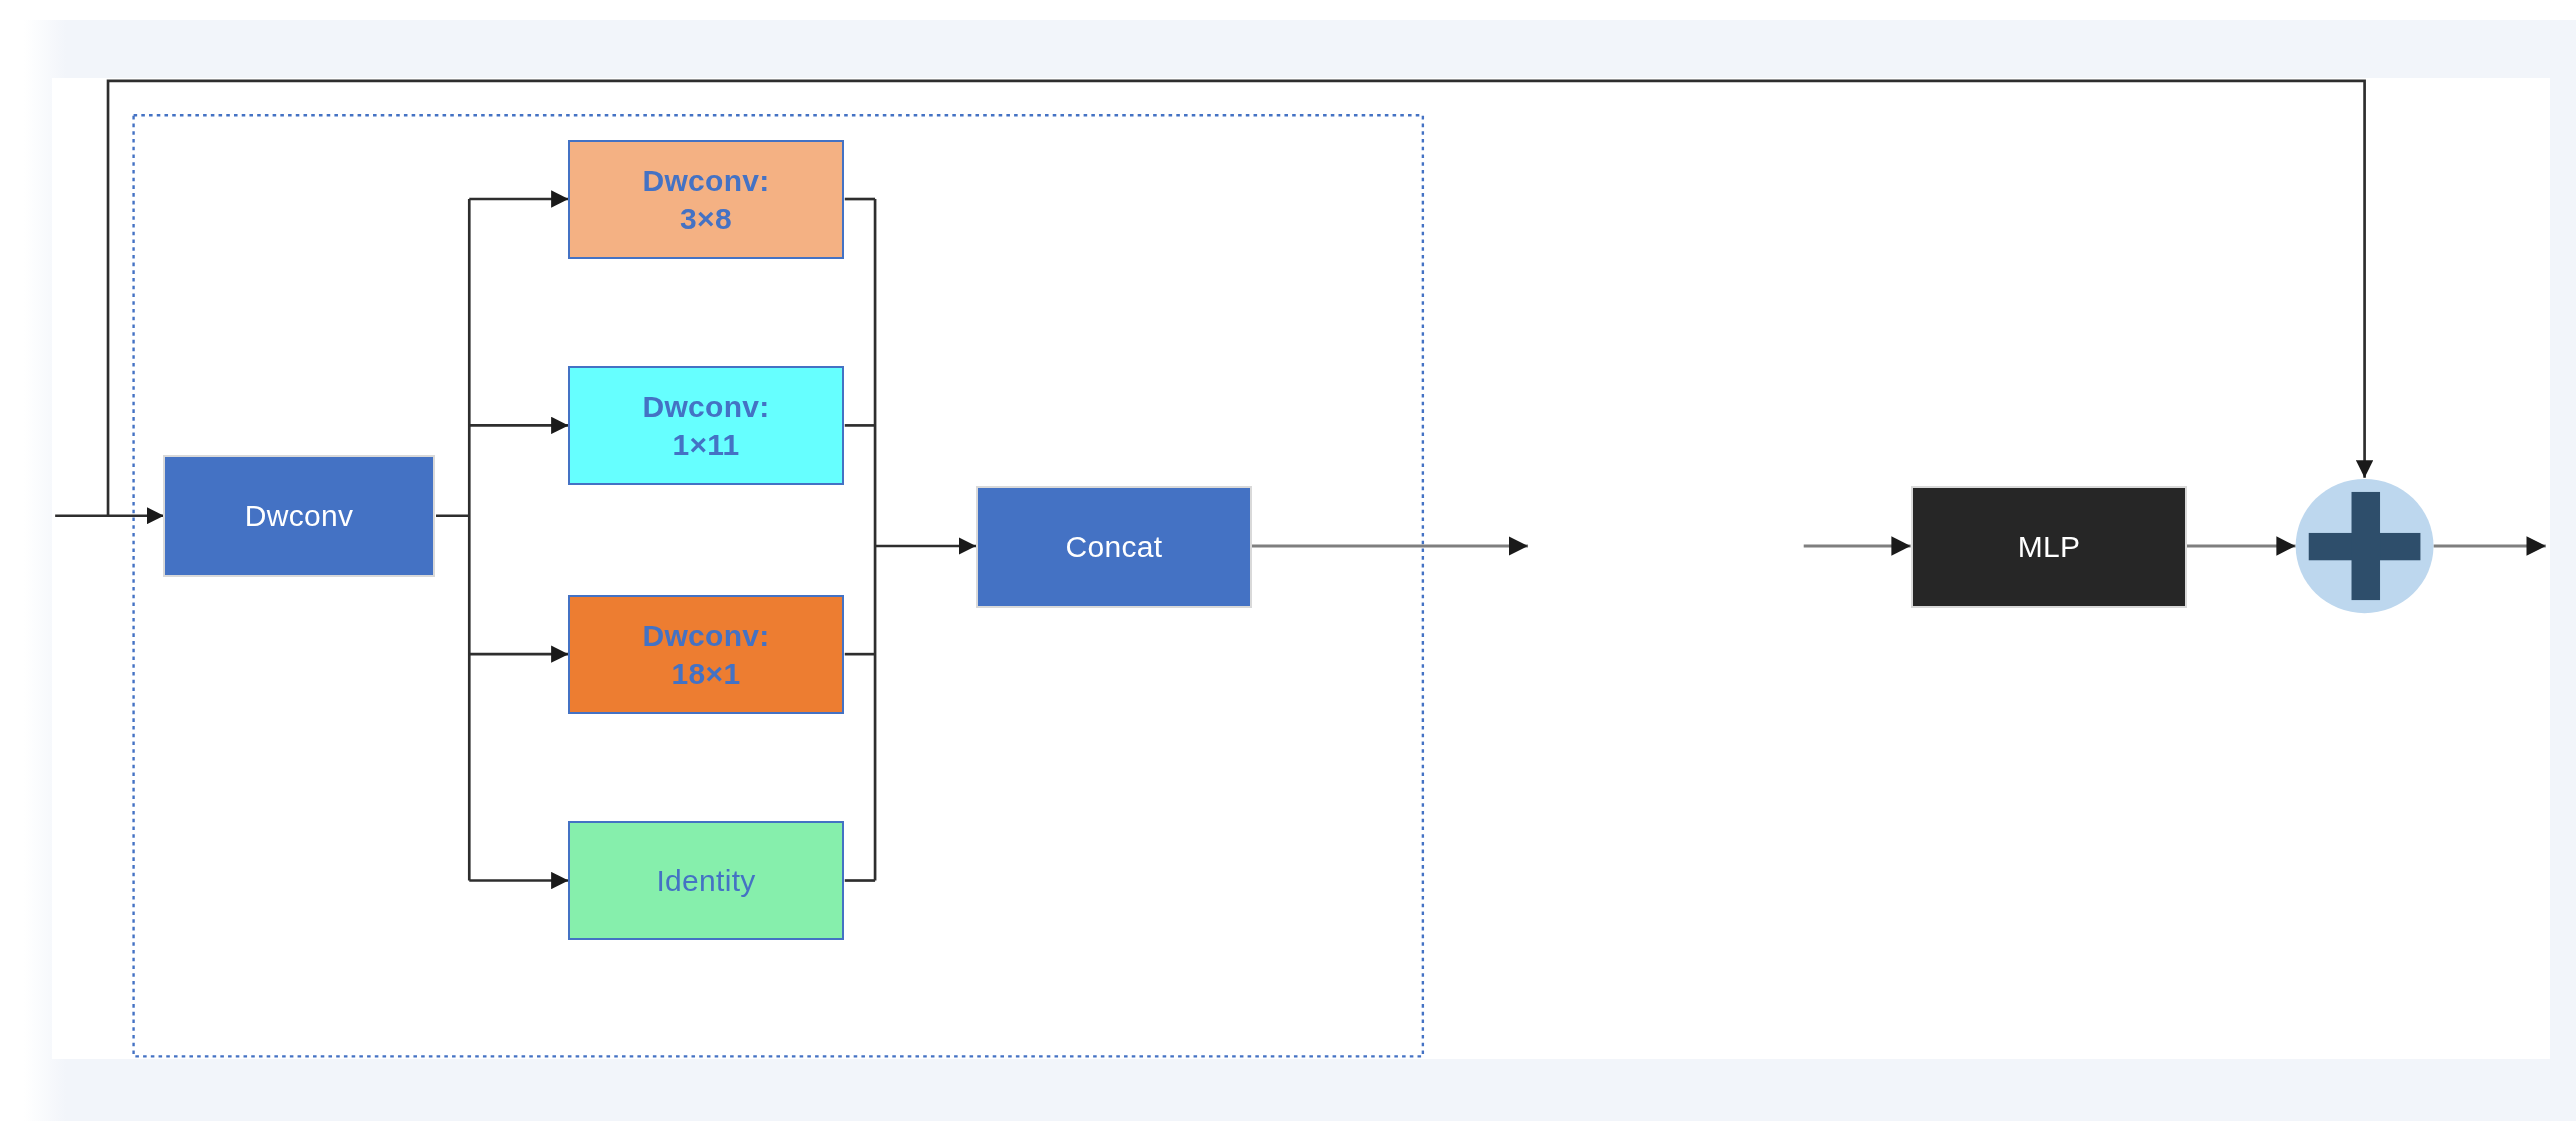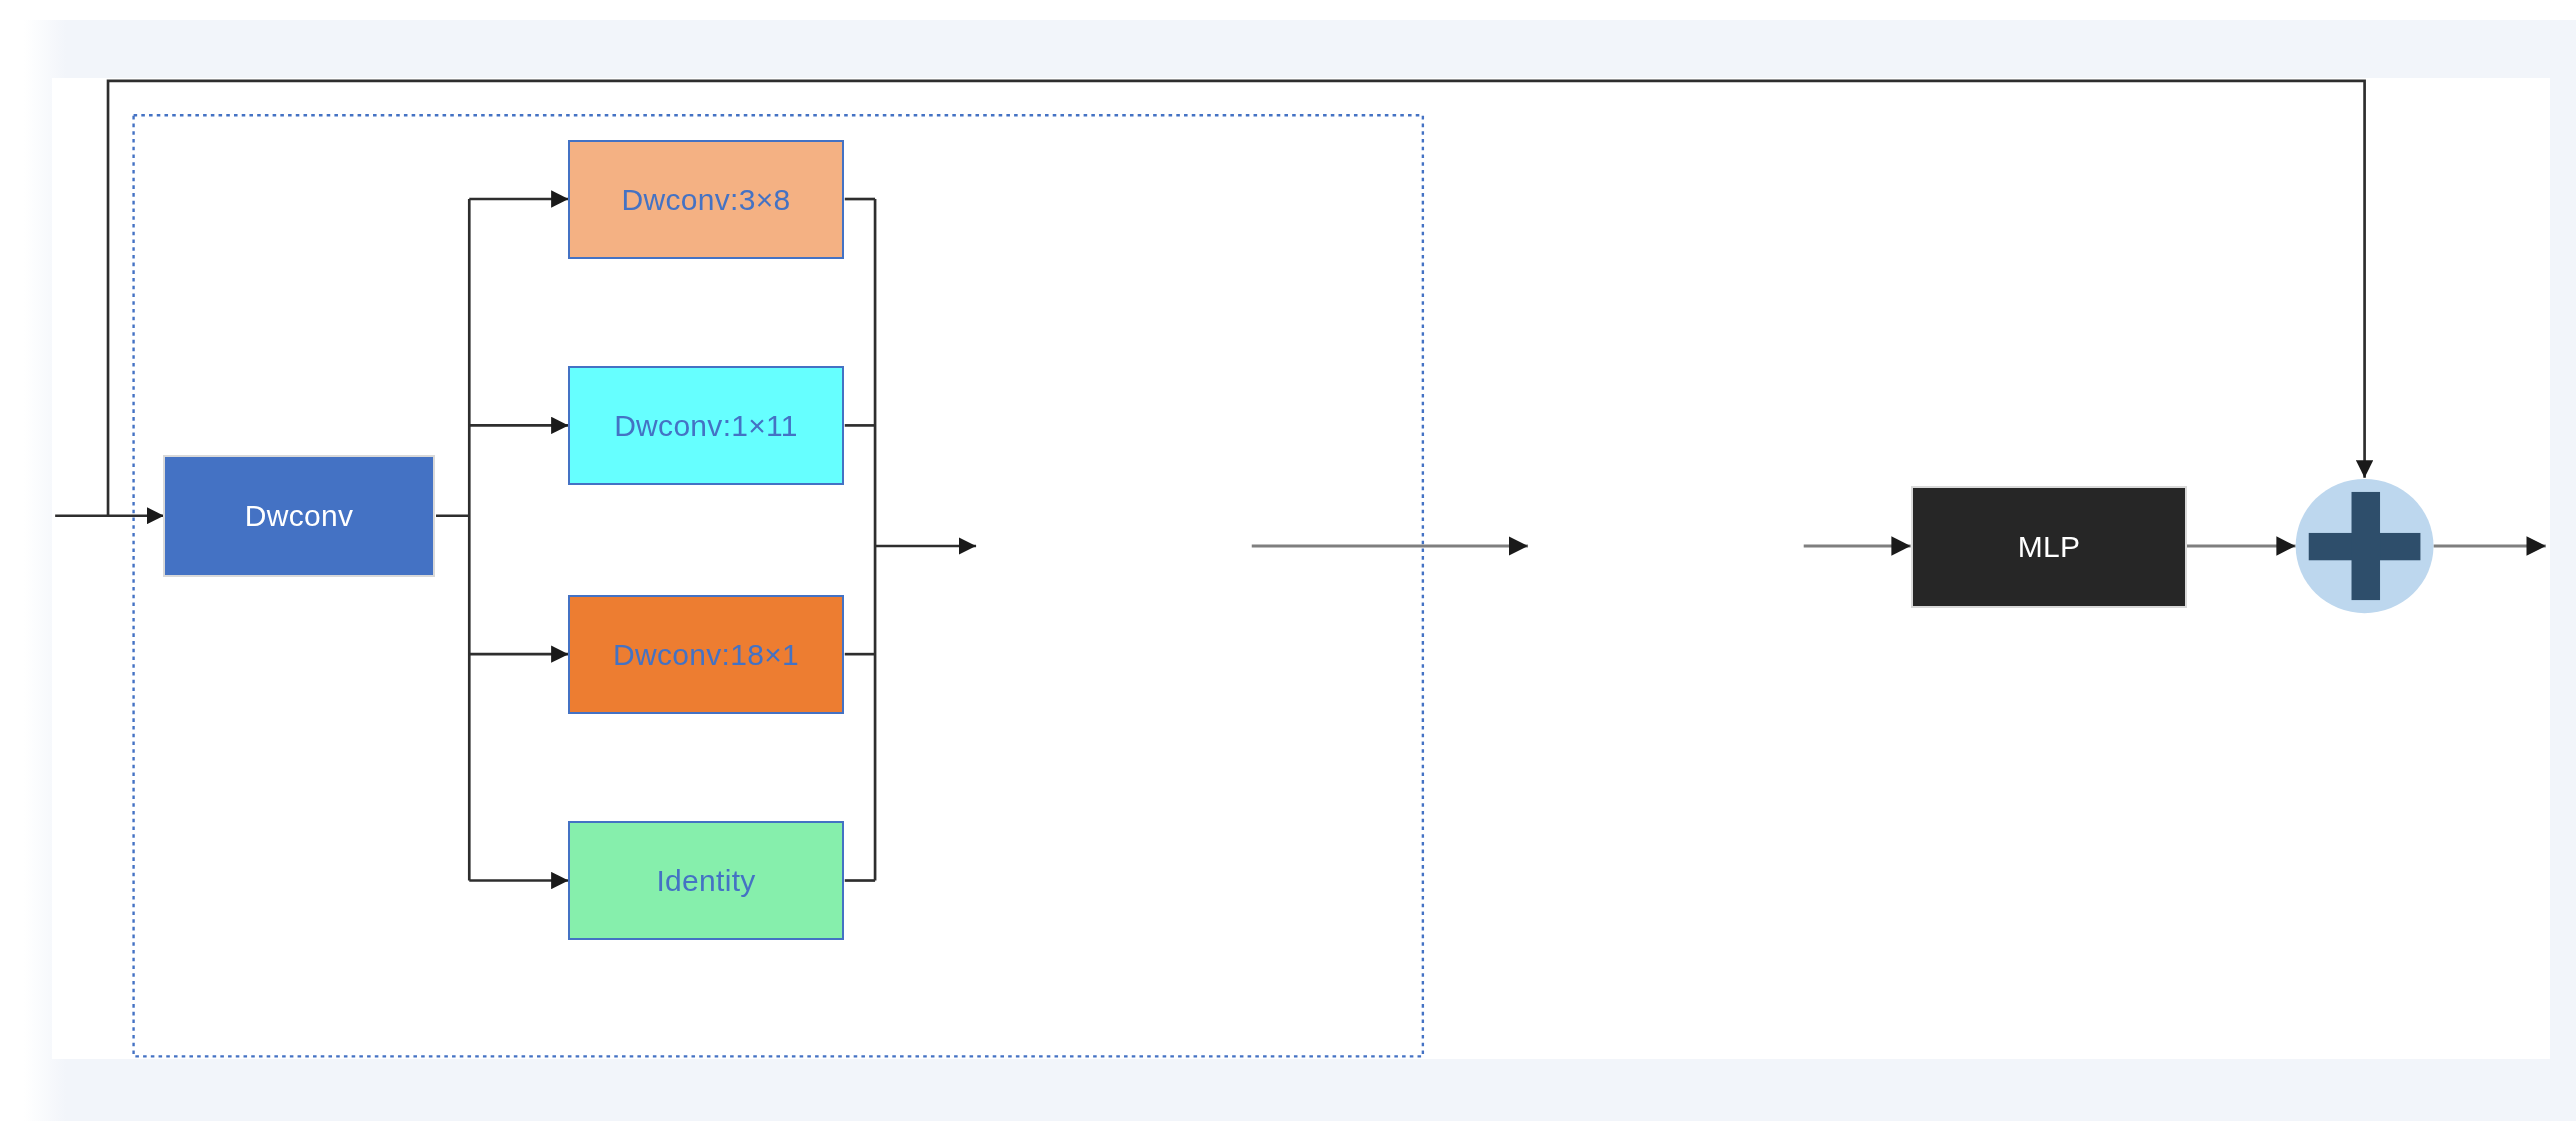--- a/index.html
+++ b/index.html
@@ -40,21 +40,21 @@
   .node {
     position: absolute;
     display: flex;
     align-items: center;
     justify-content: center;
     text-align: center;
     box-sizing: border-box;
     font-size: 30px;
     letter-spacing: 0.3px;
   }
-  .node .two-line { display: flex; flex-direction: row; line-height: 38px; }
+  .node .two-line { display: flex; flex-direction: column; line-height: 38px; font-weight: bold; }
   .fill-blue   { background: #4472C4; color: #ffffff; border: 2.4px solid #d9d9d9; }
   .fill-peach  { background: #F4B183; color: #4472C4; border: 2.4px solid #4472C4; }
   .fill-cyan   { background: #66FFFF; color: #4472C4; border: 2.4px solid #4472C4; }
   .fill-orange { background: #ED7D31; color: #4472C4; border: 2.4px solid #4472C4; }
   .fill-gray   { background: #86efac; color: #4472C4; border: 2.4px solid #4472C4; }
   .fill-red    { background: #C00000; color: #ffffff; border: 2.4px solid #d9d9d9; }
   .fill-dark   { background: #262626; color: #ffffff; border: 2.4px solid #d9d9d9; }
 
   
   .n-split    { left: 163px;  top: 455px;  width: 272px; height: 122px; }
@@ -142,20 +142,23 @@
     <span class="two-line">
       <span>Dwconv:</span>
       <span>18×1</span>
     </span>
   </div>
 
   <div class="node fill-gray n-identity">
     <span>Identity</span>
   </div>
 
+  <div class="node fill-blue n-concat">
+    <span>Concat</span>
+  </div>
 
 
   <div class="node fill-dark n-mlp">
     <span>MLP</span>
   </div>
 
 </div>
 
 
 </body></html>

